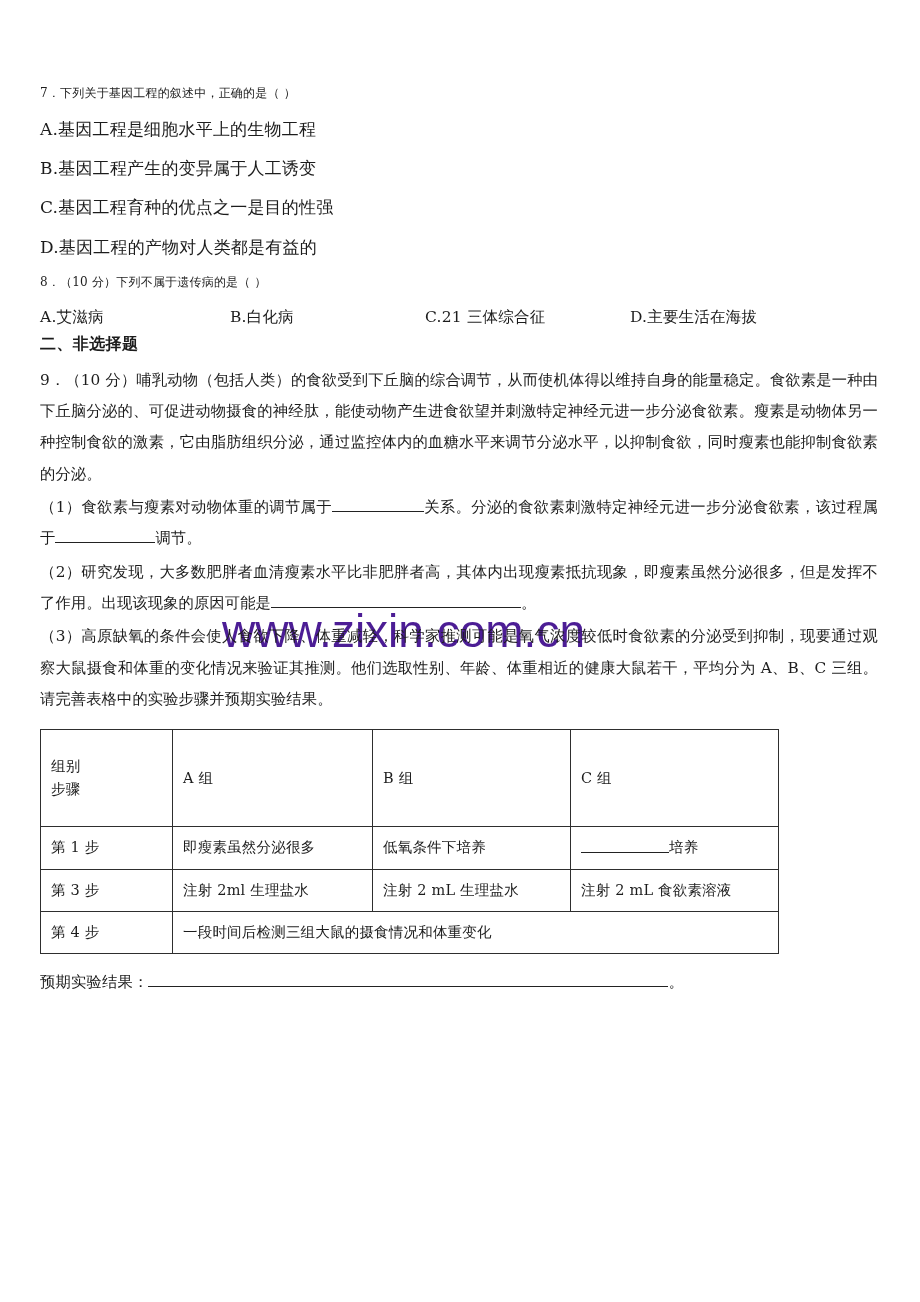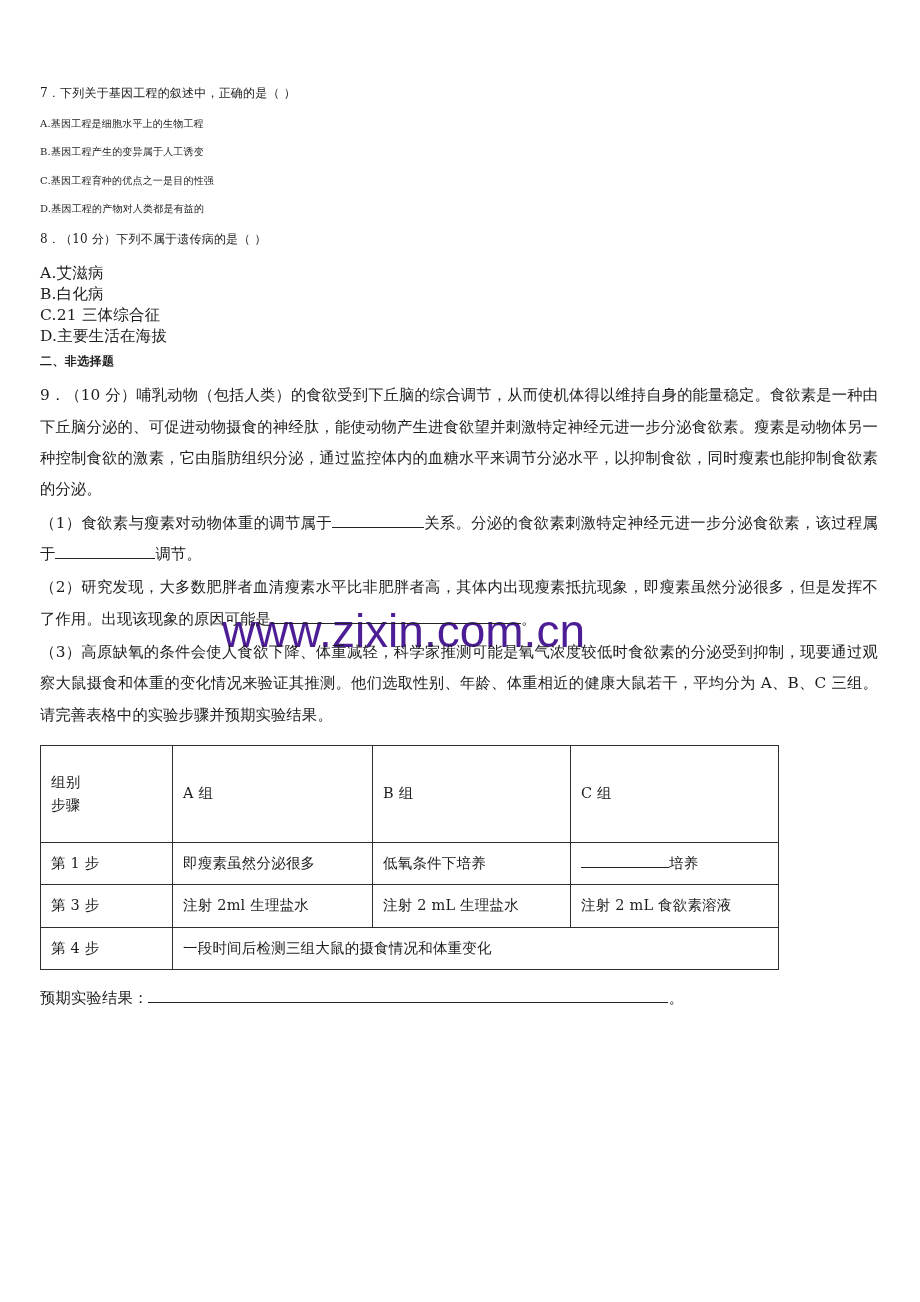--- a/index.html
+++ b/index.html
@@ -32,47 +32,46 @@
   }
 
   
   .q-line {
     font-size: 12px;
     line-height: 1.55;
     margin: 0 0 13px 0;
     letter-spacing: 0.2px;
   }
   .opt-line {
-    font-size: 10px;
+    font-size: 17px;
     line-height: 1.55;
     margin: 0 0 13px 0;
     letter-spacing: 0.2px;
   }
   .para {
     font-size: 15.3px;
     line-height: 2.05;
     margin: 0 0 2px 0;
     text-align: justify;
     text-justify: inter-ideograph;
     letter-spacing: 0.1px;
   }
   .section-head {
-    font-size: 12px;
+    font-size: 16px;
     font-weight: bold;
     margin: 2px 0 10px 0;
     letter-spacing: 0.4px;
   }
 
   
   .opt-row {
     display: flex;
     font-size: 15.5px;
     margin: 0 0 6px 0;
     letter-spacing: 0.2px;
-    flex-direction: column;
   }
   .opt-row > span:nth-child(1) { width: 190px; }
   .opt-row > span:nth-child(2) { width: 195px; }
   .opt-row > span:nth-child(3) { width: 205px; }
   .opt-row > span:nth-child(4) { width: auto; }
 
   
   .blank {
     display: inline-block;
     border-bottom: 1px solid #222;

